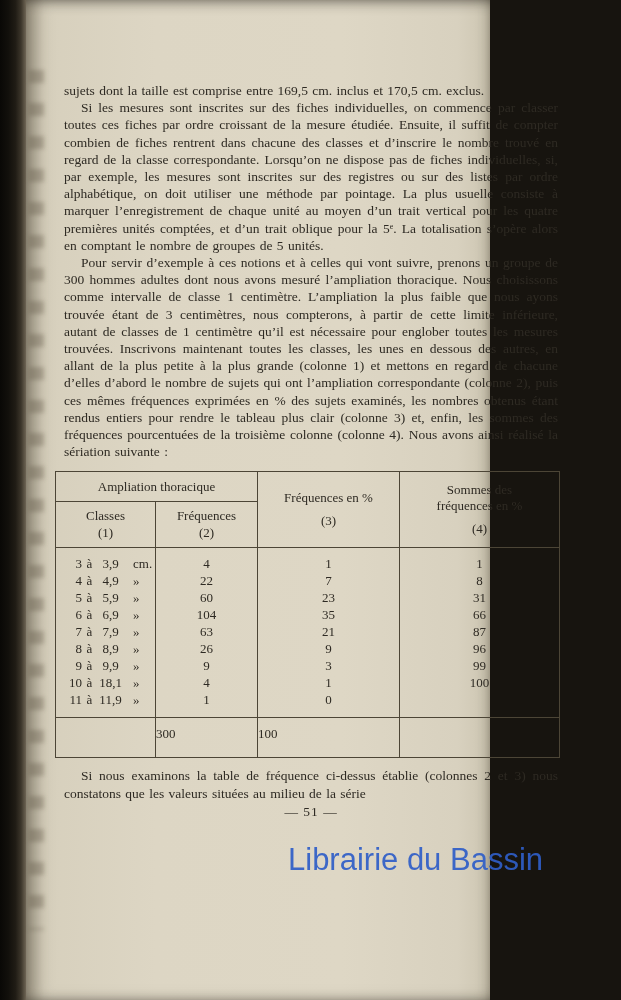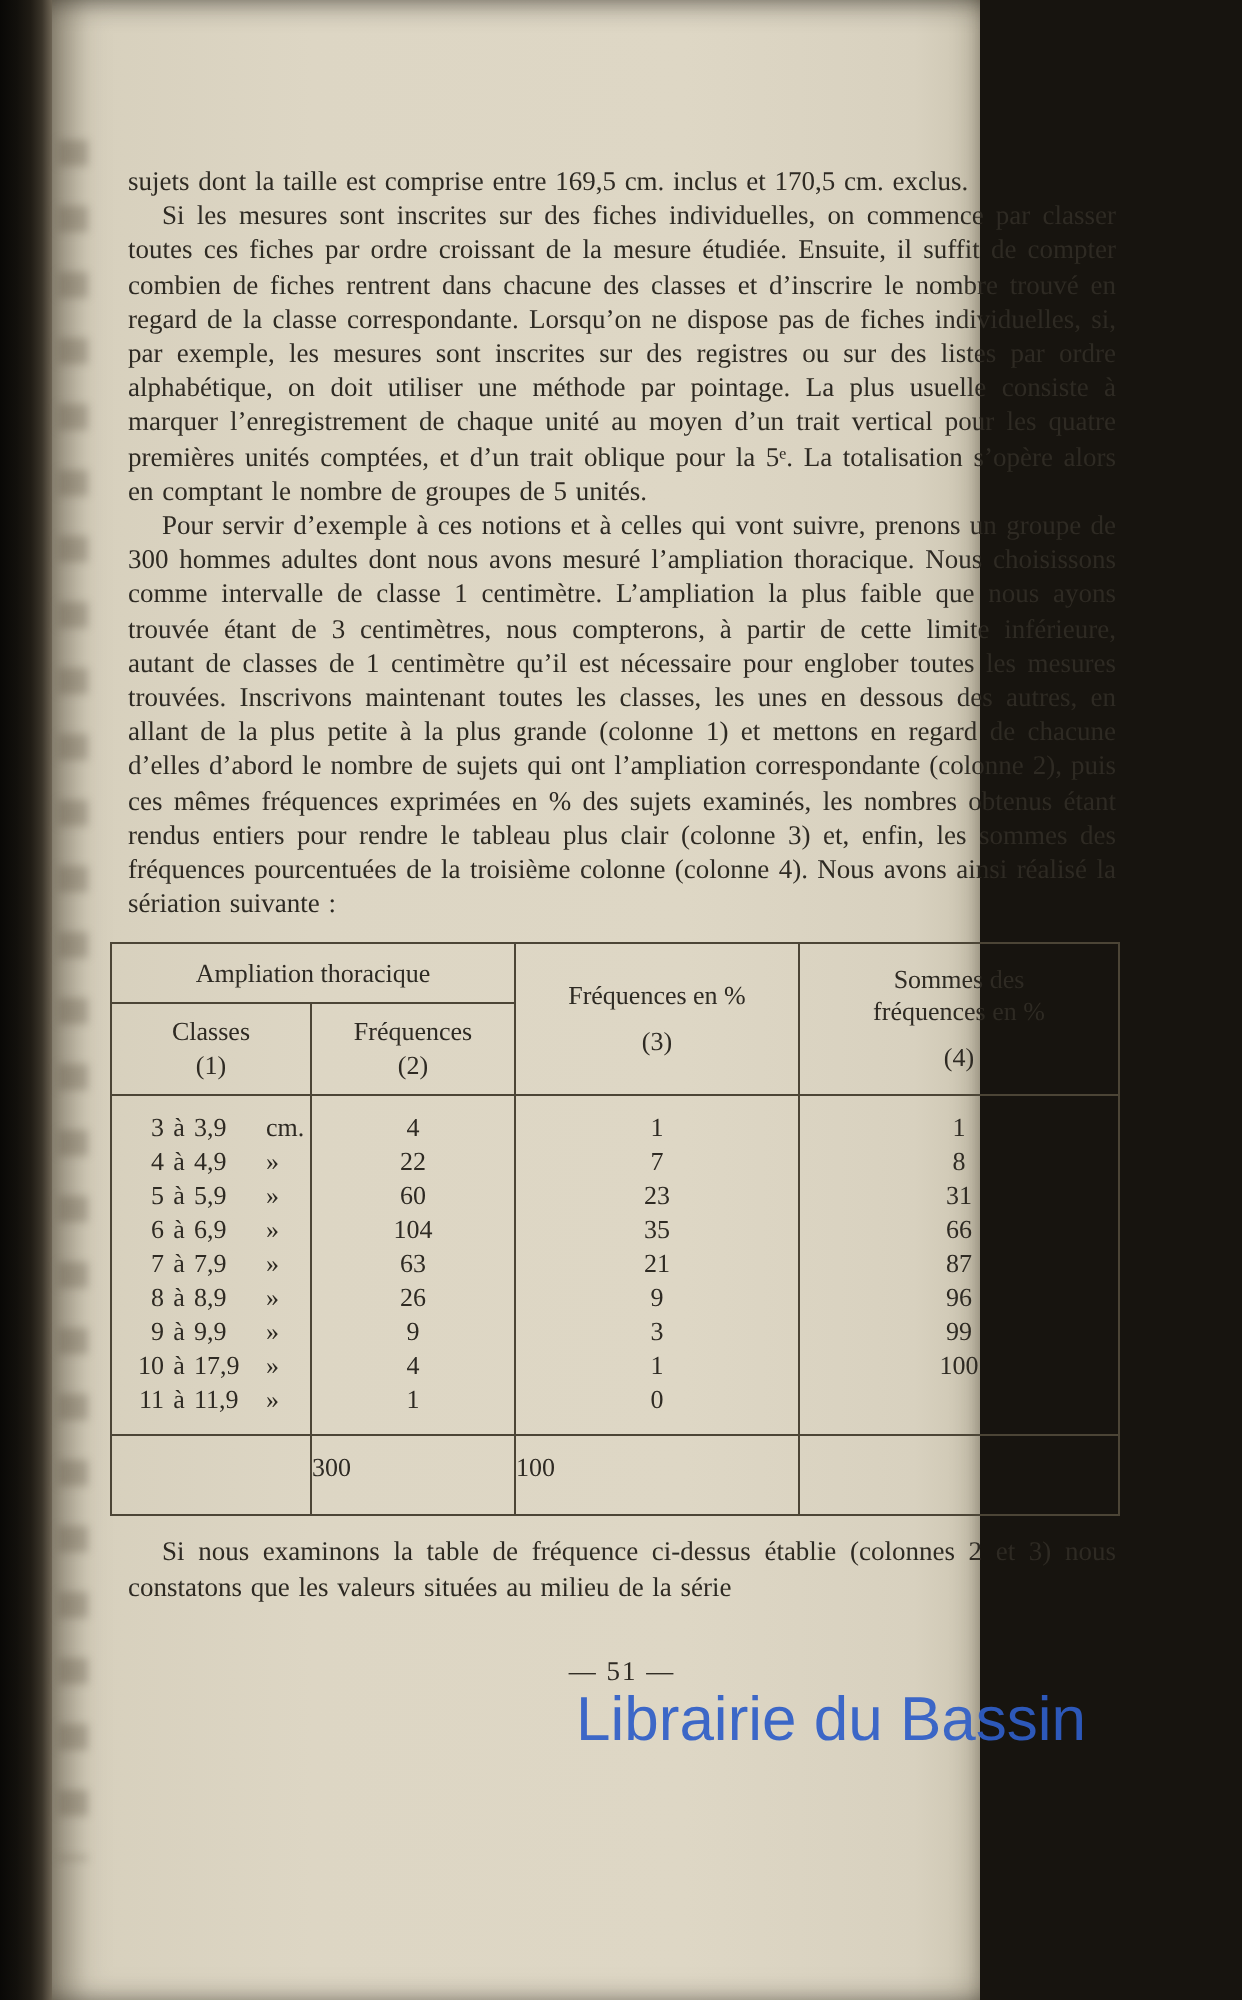--- a/index.html
+++ b/index.html
@@ -62,25 +62,25 @@
   tbody tr:last-child td { padding-bottom:9px; }
   td.bl { border-left:1px solid #4c4536; }
   tfoot td {
     border-top:1px solid #4c4536;
     padding:8px 0 15px; 
   }
   
   .classe { text-align:left !important; padding-left:10px; }
   .classe .n1 { display:inline-block; width:16px; text-align:right; }
   .classe .sep { display:inline-block; width:15px; text-align:center; }
-  .classe .n2 { display:inline-block; width:27px; text-align:left; }
+  .classe .n2 { display:inline-block; width:27px; text-align:center; }
   .classe .unit { display:inline-block; margin-left:9px; }
 
   .pagenum {
-    margin-top:26px; text-align:center;
+    margin-top:2px; text-align:center;
     font-size:13.5px; letter-spacing:1px; color:#2e2a23;
   }
   
   .watermark {
     position:absolute; left:262px; top:842px;
     font-family:"Liberation Sans", sans-serif;
     font-size:31px; font-weight:500;
     color:#2f5ec8; opacity:.92;
     white-space:nowrap; letter-spacing:0px;
   }
@@ -168,21 +168,21 @@
           <td class="bl">9</td>
           <td class="bl">96</td>
         </tr>
         <tr>
           <td class="classe"><span class="n1">9</span><span class="sep">à</span><span class="n2">9,9</span><span class="unit">»</span></td>
           <td class="bl">9</td>
           <td class="bl">3</td>
           <td class="bl">99</td>
         </tr>
         <tr>
-          <td class="classe"><span class="n1">10</span><span class="sep">à</span><span class="n2">17,9</span><span class="unit">»</span></td>
+          <td class="classe"><span class="n1">10</span><span class="sep">à</span><span class="n2">18,1</span><span class="unit">»</span></td>
           <td class="bl">4</td>
           <td class="bl">1</td>
           <td class="bl">100</td>
         </tr>
         <tr>
           <td class="classe"><span class="n1">11</span><span class="sep">à</span><span class="n2">11,9</span><span class="unit">»</span></td>
           <td class="bl">1</td>
           <td class="bl">0</td>
           <td class="bl"></td>
         </tr>

